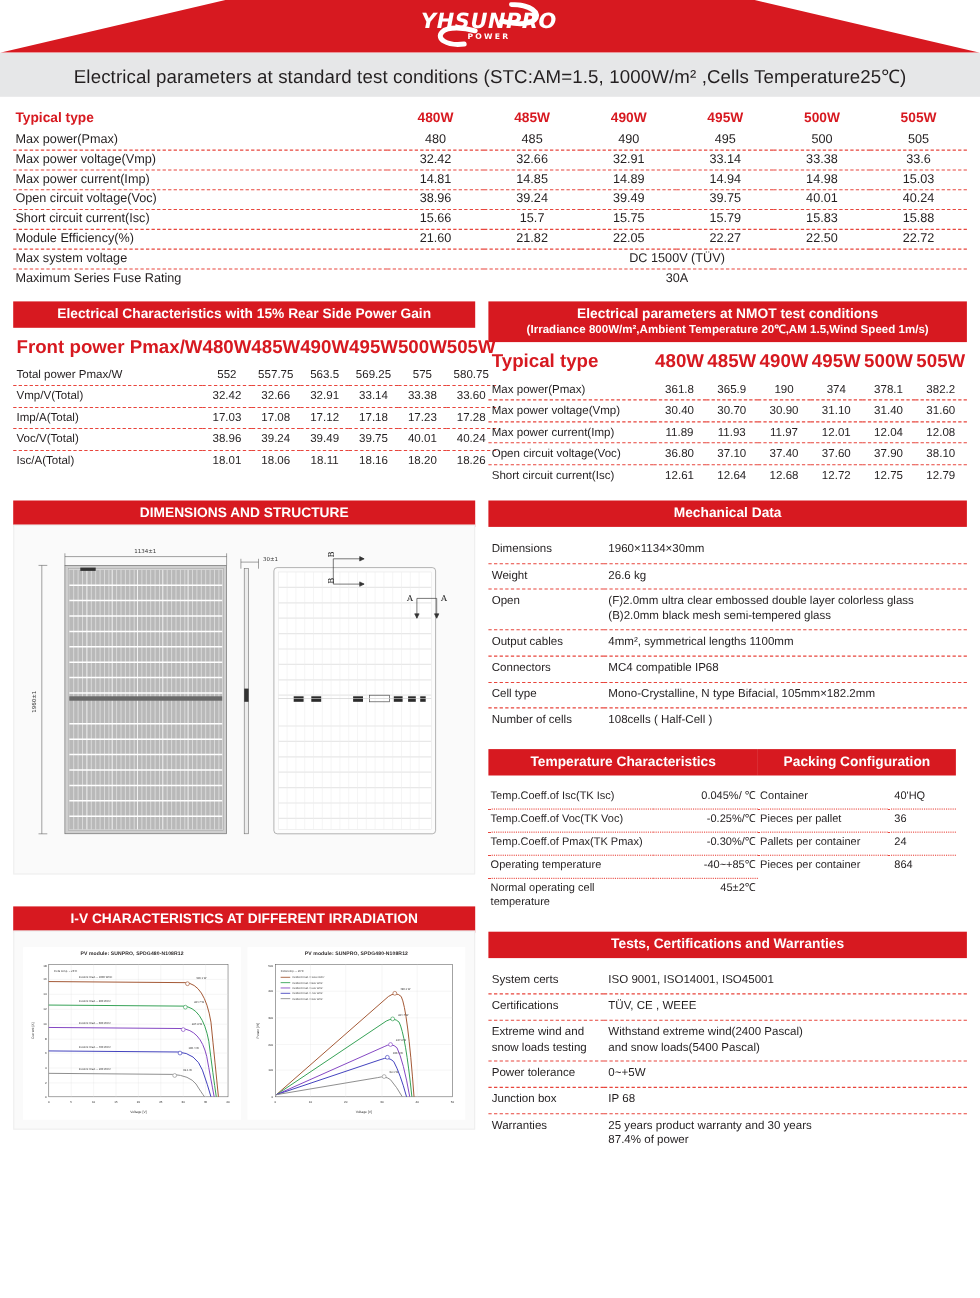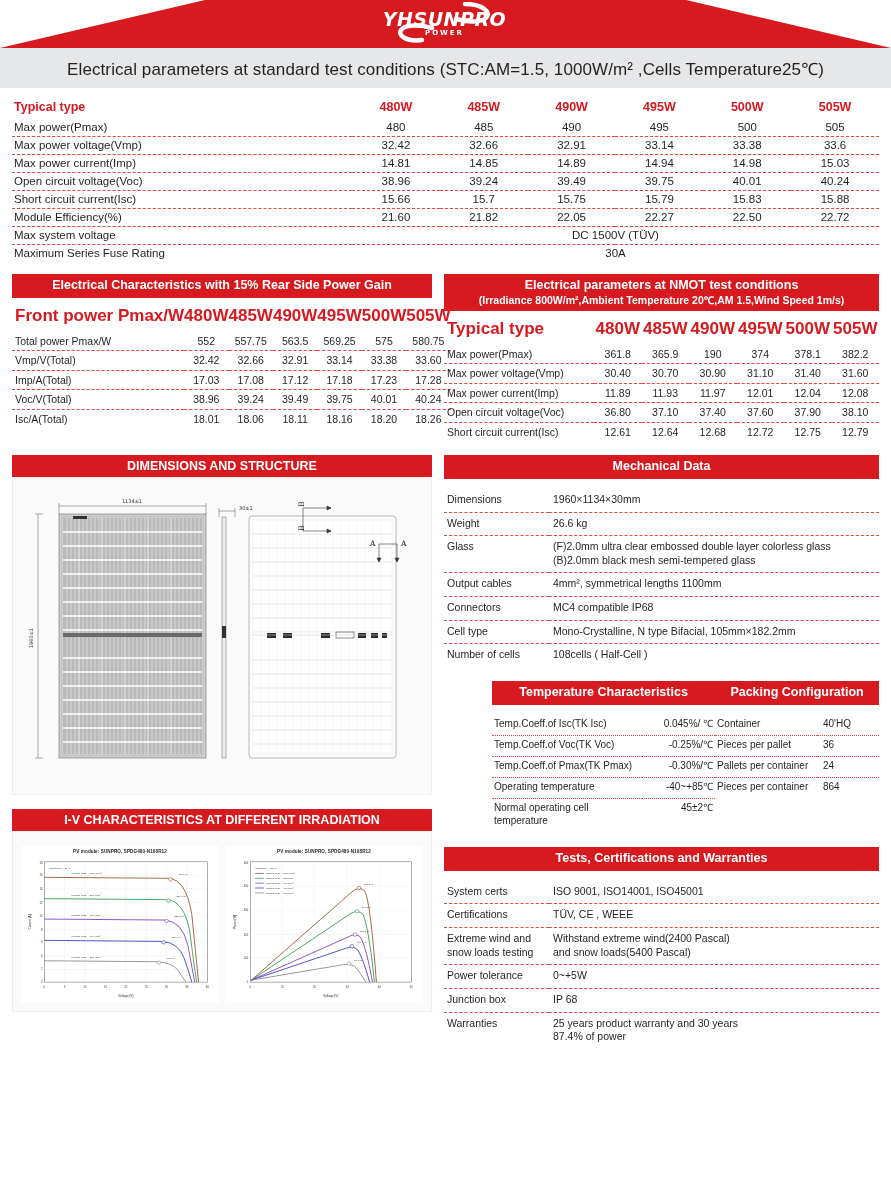--- a/index.html
+++ b/index.html
@@ -106,21 +106,21 @@
   .spec-table{ width:100%; border-collapse:collapse; margin-top:10px; }
   .spec-table td{
     font-size:10.5px; padding:4px 0 5px 0; vertical-align:top;
     border-bottom:1px dashed #e8453c; line-height:1.3;
   }
   .spec-table td.k{ width:105px; padding-left:3px; color:#231f20; }
   .spec-table td.v{ padding-left:4px; }
   .spec-table tr:last-child td{ border-bottom:none; }
 
   
-  .tp-row{ display:flex; gap:0; margin-top:14px;margin-left:48px; }
+  .tp-row{ display:flex; gap:0; margin-top:14px; }
   .tp-left{ width:245px; }
   .tp-right{ width:180px; }
   .kv-table{ width:100%; border-collapse:collapse; margin-top:10px; }
   .kv-table td{
     font-size:10px; padding:3.5px 0 4px 0; border-bottom:1px dotted #e8453c;
     line-height:1.25; vertical-align:top;
   }
   .kv-table td.k{ padding-left:2px; }
   .kv-table td.v{ text-align:right; padding-right:2px; white-space:nowrap; }
   .kv-table.pack td.v{ text-align:left; width:62px; padding-left:6px; }
@@ -528,21 +528,21 @@
           <text x="218" y="24" font-size="5" fill="#333" font-family="DejaVu Sans, sans-serif">30±1</text>
           <text x="12" y="152" font-size="5" fill="#333" font-family="DejaVu Sans, sans-serif" transform="rotate(-90 12 152)" text-anchor="middle">1960±1</text>
           <text x="283" y="18" font-size="7.5" fill="#222" font-family="DejaVu Serif, serif" transform="rotate(-90 283 18)" text-anchor="middle">B</text>
           <text x="283" y="42" font-size="7.5" fill="#222" font-family="DejaVu Serif, serif" transform="rotate(-90 283 42)" text-anchor="middle">B</text>
           <text x="349" y="60" font-size="7.5" fill="#222" font-family="DejaVu Serif, serif">A</text>
           <text x="380" y="60" font-size="7.5" fill="#222" font-family="DejaVu Serif, serif">A</text>
         </svg>
       </div>
     </div>
 
-    <div style="margin-top:14px;">
+    <div style="margin-top:29px;">
       <div class="red-head">I-V CHARACTERISTICS AT DIFFERENT IRRADIATION</div>
       <div class="iv-box">
         <div class="iv-charts">
 
           <div class="iv-chart">
             <div class="iv-title">PV module:  SUNPRO,  SPDG480-N108R12</div>
             <svg class="iv-svg" viewBox="0 0 200 150">
               <rect x="22" y="6" width="168" height="124" fill="#fff" stroke="#555" stroke-width="0.5"></rect>
               <g stroke="#e2e2e2" stroke-width="0.3">
                 <line x1="43" y1="6" x2="43" y2="130"></line>
@@ -691,21 +691,21 @@
       <tbody>
         <tr>
           <td class="k">Dimensions</td>
           <td class="v">1960×1134×30mm</td>
         </tr>
         <tr>
           <td class="k">Weight</td>
           <td class="v">26.6 kg</td>
         </tr>
         <tr>
-          <td class="k">Glass</td>
+          <td class="k">Open</td>
           <td class="v" style="white-space:pre-line">(F)2.0mm ultra clear embossed double layer colorless glass
 (B)2.0mm black mesh semi-tempered glass</td>
         </tr>
         <tr>
           <td class="k">Output cables</td>
           <td class="v">4mm², symmetrical lengths 1100mm</td>
         </tr>
         <tr>
           <td class="k">Connectors</td>
           <td class="v">MC4 compatible IP68</td>

